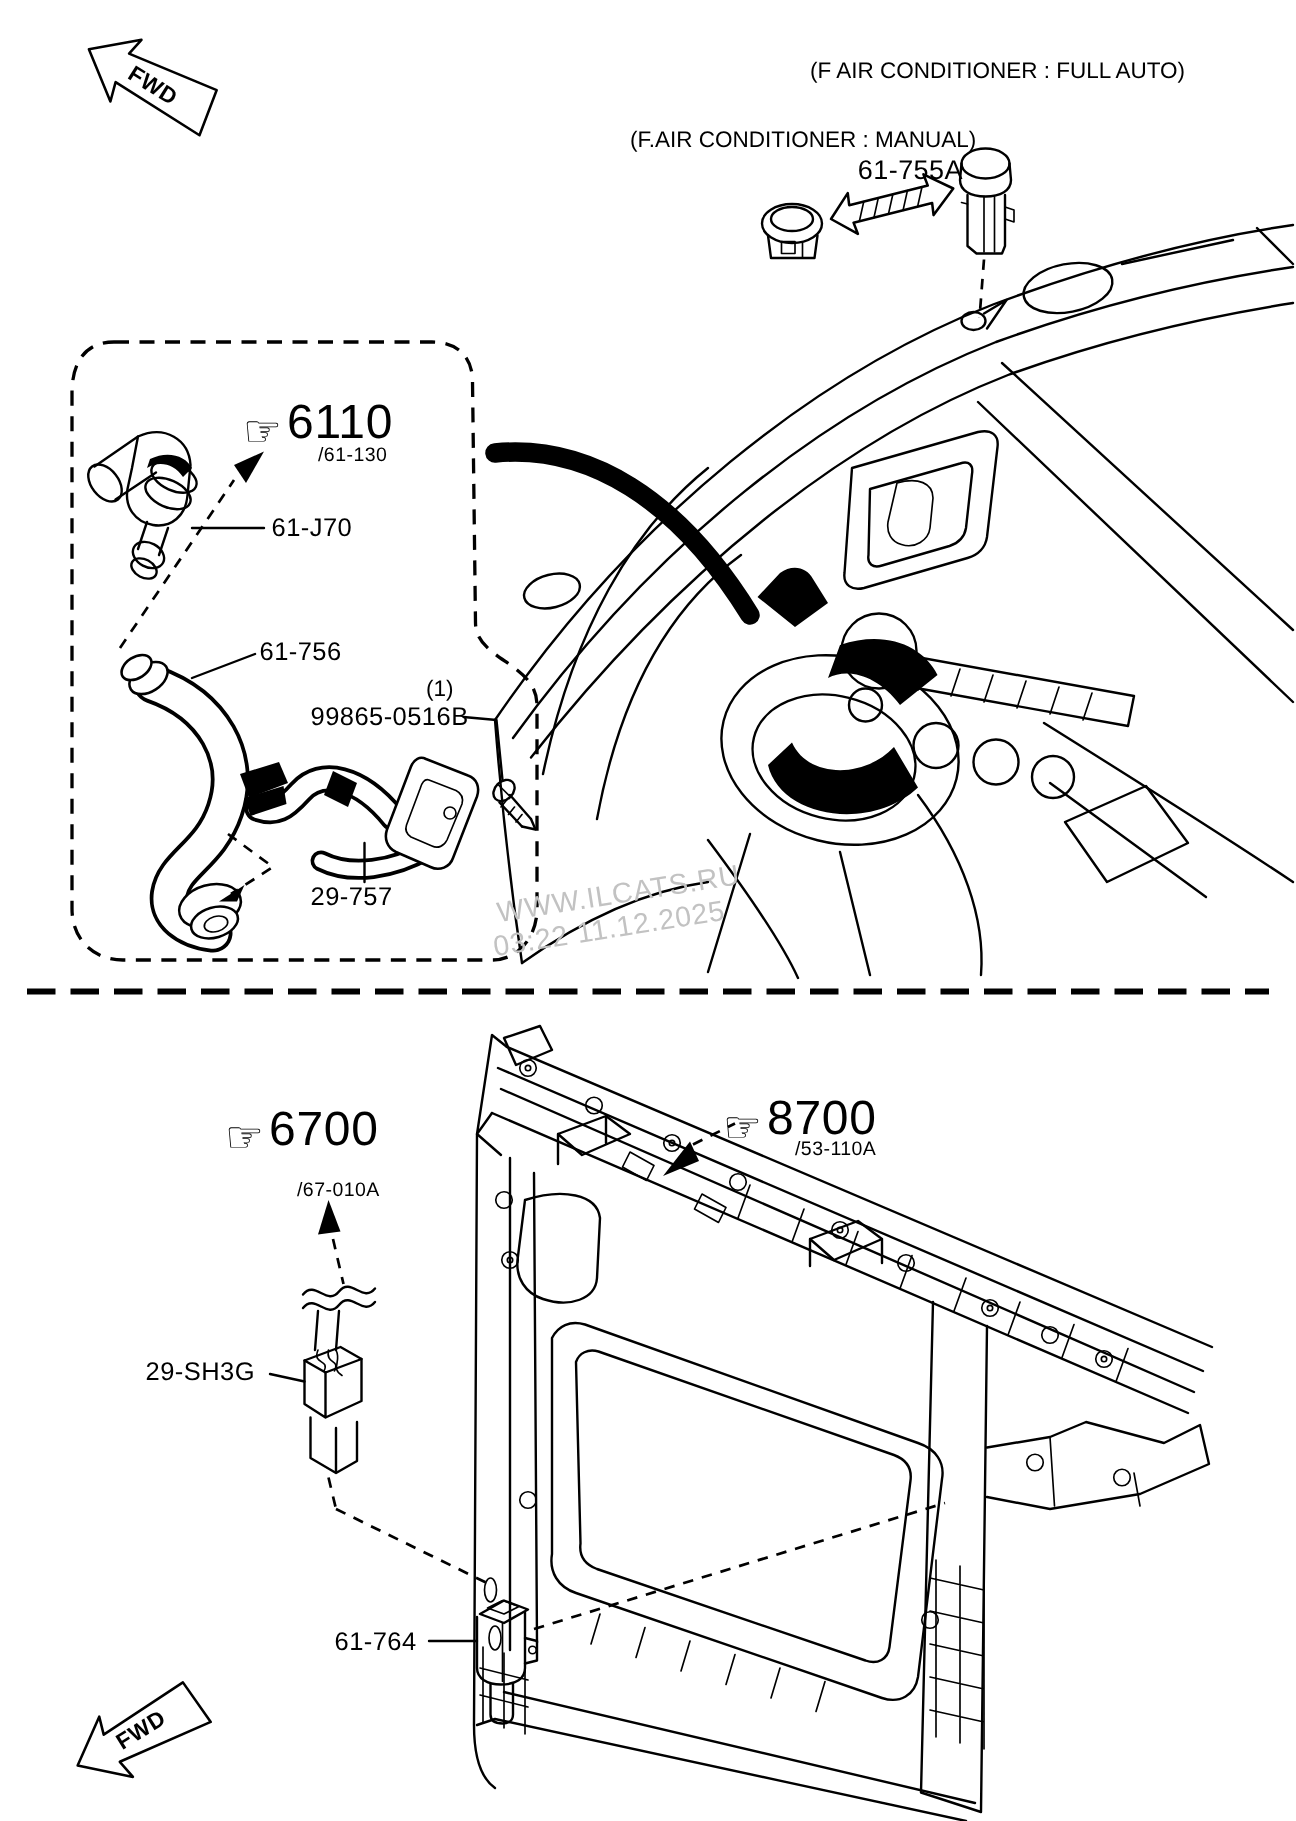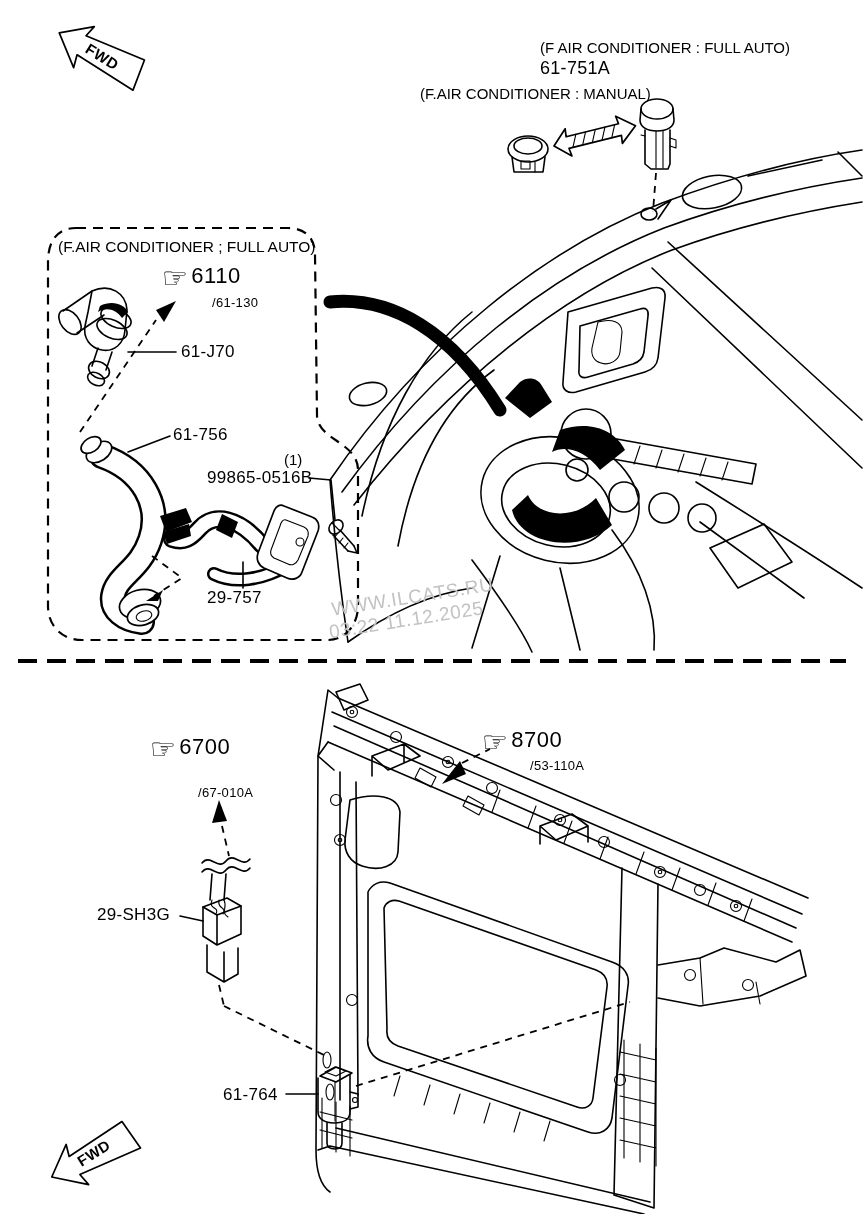--- a/index.html
+++ b/index.html
@@ -13,23 +13,23 @@
   .ln   { fill:none; stroke:#000; stroke-width:1.6; stroke-linecap:round; stroke-linejoin:round; }
   .thin { fill:none; stroke:#000; stroke-width:1.1; stroke-linecap:round; stroke-linejoin:round; }
   .wh   { fill:#fff; stroke:#000; stroke-width:1.7; stroke-linejoin:round; }
   .blk  { fill:#000; stroke:none; }
   .dash { fill:none; stroke:#000; stroke-width:1.8; stroke-dasharray:7 6; stroke-linecap:butt; }
   .tube-o { fill:none; stroke:#000; stroke-linecap:round; }
   .tube-i { fill:none; stroke:#fff; stroke-linecap:round; }
   .lbl { position:absolute; white-space:nowrap; font-size:17px; letter-spacing:.3px; line-height:1.1; }
   .note { font-size:15px; letter-spacing:0; }
   .pn   { font-size:18px; }
-  .big  { font-size:22px; letter-spacing:.5px; }
+  .big  { font-size:32px; letter-spacing:.5px; }
   .ref  { font-size:13px; }
-  .ctr  { text-align:left; }
+  .ctr  { text-align:right; }
   .ptr  { font-size:29px; line-height:.8; vertical-align:-5px; margin-right:3px; font-family:"DejaVu Sans", sans-serif; }
   .wm   { position:absolute; left:330px; top:599px; transform:rotate(-9deg); transform-origin:left top;
           font-size:19px; letter-spacing:.6px; }
   .fwdtxt { font:700 15px "Liberation Sans", sans-serif; letter-spacing:.5px; }
 </style>
 </head>
 <body>
 
 <div class="canvas">
 
@@ -261,25 +261,24 @@
     <line class="ln" x1="286" y1="1094" x2="318" y2="1094"></line>
     <line class="dash" x1="356" y1="1086" x2="630" y2="1002"></line>
 
     <g transform="translate(52,1140) rotate(-28 30 30)">
       <polygon class="wh" points="0,22 28,0 25,12 88,6 92,38 26,33 29,46" stroke-width="2.6"></polygon>
       <text class="fwdtxt" x="31" y="27" transform="rotate(-4 31 27)">FWD</text>
     </g>
   </svg>
 
   <div class="lbl note ctr" style="left:540px;top:40px;width:232px">(F AIR CONDITIONER : FULL AUTO)</div>
-  <div class="lbl pn ctr" style="left:540px;top:59px;width:232px">61-751A</div>
 
   <div class="lbl note ctr" style="left:420px;top:86px;width:222px">(F.AIR CONDITIONER : MANUAL)</div>
-
-  <div class="lbl note" style="left:58px;top:238px;font-size:15.5px">(F.AIR CONDITIONER ; FULL AUTO)</div>
+  <div class="lbl pn ctr" style="left:420px;top:104px;width:222px">61-755A</div>
+
 
   <div class="lbl" style="left:162px;top:264px">
     <span class="ptr">☞</span><span class="big">6110</span>
   </div>
   <div class="lbl ref" style="left:212px;top:296px">/61-130</div>
 
   <div class="lbl" style="left:181px;top:343px">61-J70</div>
   <div class="lbl" style="left:173px;top:426px">61-756</div>
   <div class="lbl note" style="left:284px;top:452px">(1)</div>
   <div class="lbl" style="left:207px;top:469px">99865-0516B</div>

